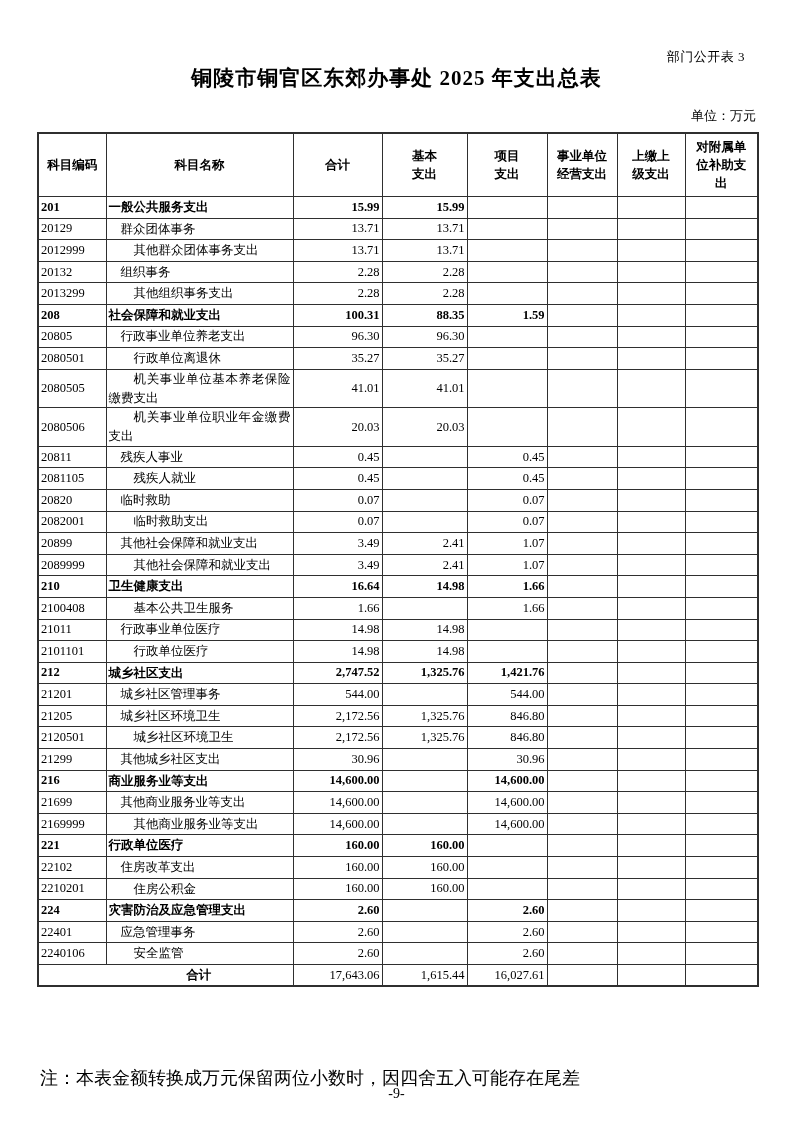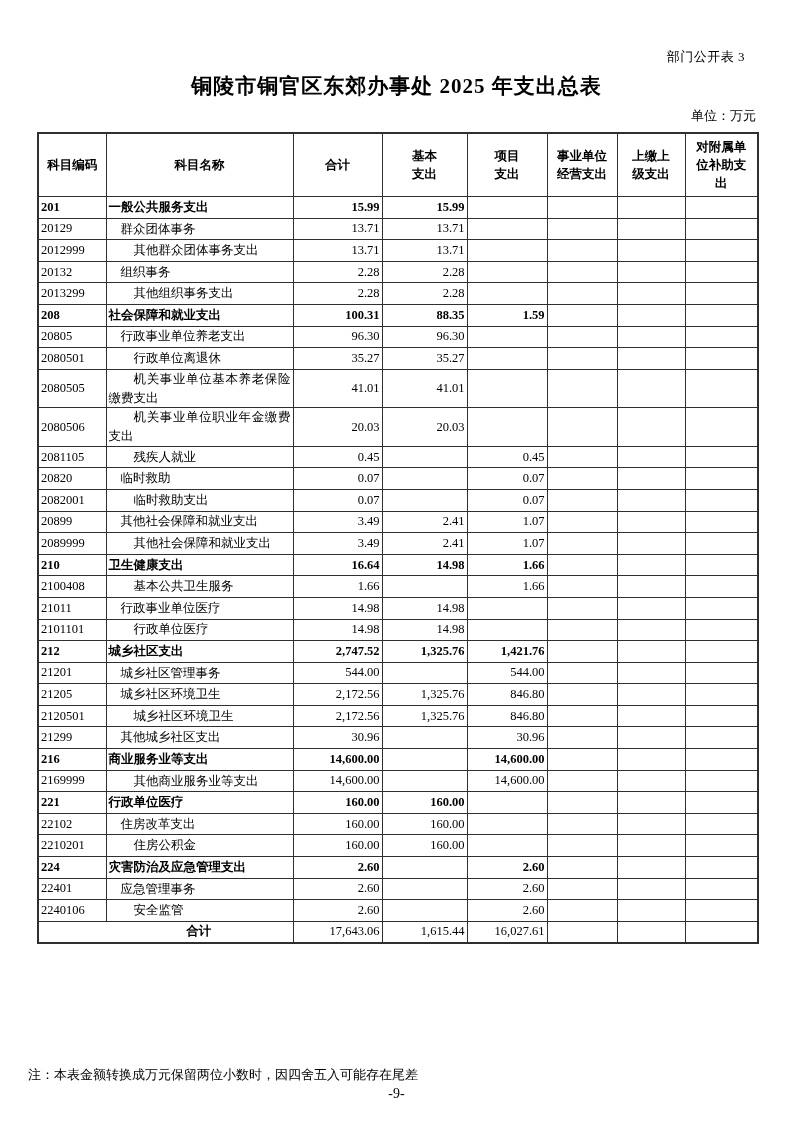--- a/index.html
+++ b/index.html
@@ -9,21 +9,21 @@
     background: #ffffff;
     color: #000;
     font-family: "Liberation Serif", "DejaVu Serif", serif;
     overflow: hidden;
   }
   .doc-label {
     position: absolute; top: 48px; right: 48px;
     font-size: 13px; letter-spacing: 0.5px;
   }
   .title {
-    position: absolute; top: 72px; left: 0; width: 100%;
+    position: absolute; top: 64px; left: 0; width: 100%;
     margin: 0; text-align: center;
     font-size: 21px; font-weight: bold; letter-spacing: 1px;
   }
   .unit-label {
     position: absolute; top: 107px; right: 37px;
     font-size: 13px;
   }
   table.main {
     position: absolute; top: 132px; left: 37px;
     width: 720px;
@@ -51,22 +51,22 @@
   td.name { text-align: justify; line-height: 1.5; padding-right: 3px; }
   td.name.lvl2 { text-indent: 12px; margin-top: 9px; }
   td.name.lvl3 { text-indent: 25px; }
   td.num { text-align: right; padding-right: 3px; }
   tr.section-row td { font-weight: bold; }
   tr.total-row td.total-label {
     text-align: center; font-weight: bold;
     padding-left: 68px; 
   }
   .note {
-    position: absolute; top: 1066px; left: 28px;
-    font-size: 13px;
+    position: absolute; top: 1066px; left: 40px;
+    font-size: 18px;
   }
   .page-number {
     position: absolute; top: 1086px; left: 0; width: 100%;
     text-align: center; font-size: 14px;
   }
 </style>
 </head>
 <body>
 
 <div class="page">
@@ -201,20 +201,30 @@
           <td class="code">2080506</td>
           <td class="name lvl3">机关事业单位职业年金缴费支出</td>
           <td class="num">20.03</td>
           <td class="num">20.03</td>
           <td class="num"></td>
           <td class="num"></td>
           <td class="num"></td>
           <td class="num"></td>
         </tr>
         <tr>
+          <td class="code">20811</td>
+          <td class="name lvl2">残疾人事业</td>
+          <td class="num">0.45</td>
+          <td class="num"></td>
+          <td class="num">0.45</td>
+          <td class="num"></td>
+          <td class="num"></td>
+          <td class="num"></td>
+        </tr>
+        <tr>
           <td class="code">2081105</td>
           <td class="name lvl3">残疾人就业</td>
           <td class="num">0.45</td>
           <td class="num"></td>
           <td class="num">0.45</td>
           <td class="num"></td>
           <td class="num"></td>
           <td class="num"></td>
         </tr>
         <tr>
@@ -351,20 +361,30 @@
           <td class="code">216</td>
           <td class="name lvl1">商业服务业等支出</td>
           <td class="num">14,600.00</td>
           <td class="num"></td>
           <td class="num">14,600.00</td>
           <td class="num"></td>
           <td class="num"></td>
           <td class="num"></td>
         </tr>
         <tr>
+          <td class="code">21699</td>
+          <td class="name lvl2">其他商业服务业等支出</td>
+          <td class="num">14,600.00</td>
+          <td class="num"></td>
+          <td class="num">14,600.00</td>
+          <td class="num"></td>
+          <td class="num"></td>
+          <td class="num"></td>
+        </tr>
+        <tr>
           <td class="code">2169999</td>
           <td class="name lvl3">其他商业服务业等支出</td>
           <td class="num">14,600.00</td>
           <td class="num"></td>
           <td class="num">14,600.00</td>
           <td class="num"></td>
           <td class="num"></td>
           <td class="num"></td>
         </tr>
         <tr class="section-row">

